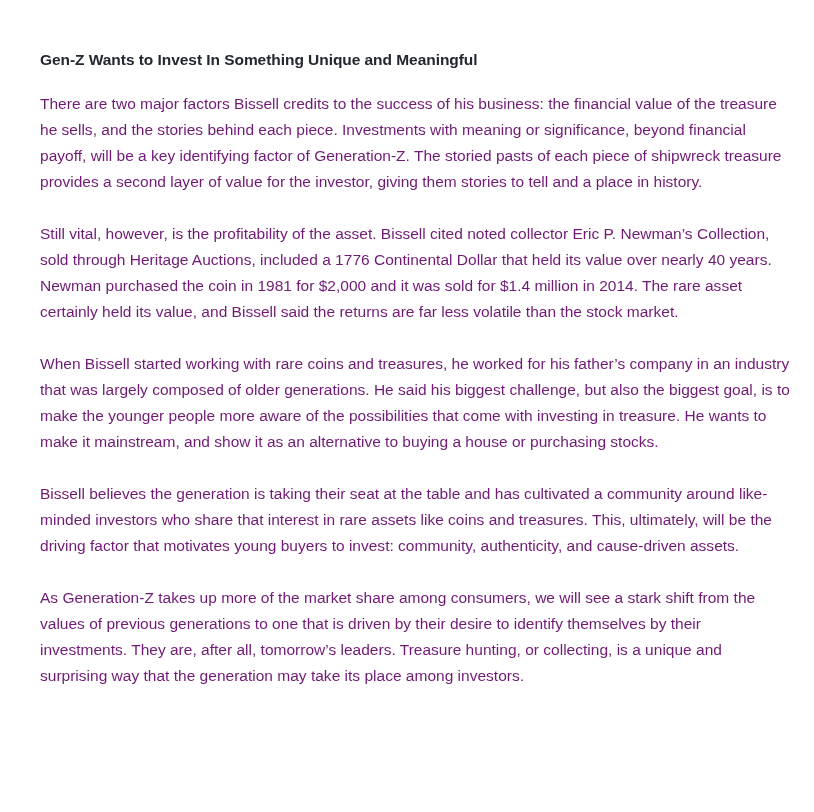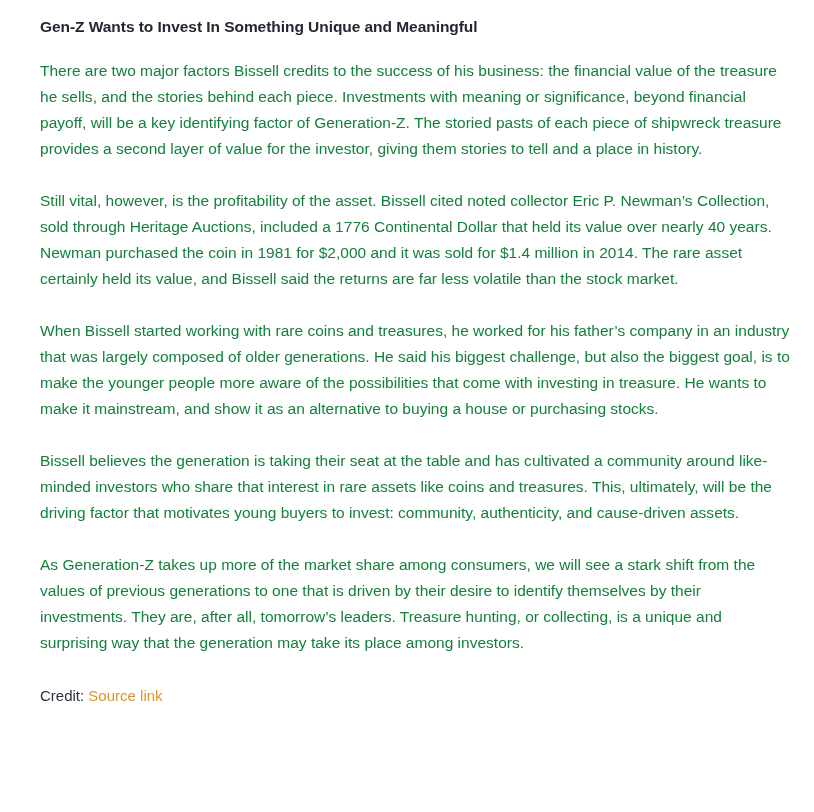--- a/index.html
+++ b/index.html
@@ -13,38 +13,39 @@
     height: 812px;
     overflow: hidden;
     font-family: "Liberation Sans", sans-serif;
     color: #2b313b;
     -webkit-font-smoothing: antialiased;
   }
   #article {
     box-sizing: border-box;
     width: 814px;
     padding: 6px 22px 0 40px;
+    margin-top: 33px;
   }
   h3.section-heading {
     font-size: 15.5px;
     line-height: 22px;
     font-weight: 700;
     color: #222730;
     margin: 0 0 0 0;
     letter-spacing: -0.05px;
   }
   .heading-block {
     padding-top: 10px;
     padding-bottom: 6px;
   }
   p.body-para {
     font-size: 15.5px;
     line-height: 26px;
     font-weight: 400;
-    color: #15803d;
+    color: #701a75;
     margin: 0;
     padding: 14px 0 12px 0;
     letter-spacing: 0.01px;
   }
   p.credit-line {
     font-size: 15px;
     line-height: 24px;
     color: #2b313b;
     margin: 0;
     padding: 16px 0 0 0;
@@ -69,15 +70,14 @@
 
   <p class="body-para">Still vital, however, is the profitability of the asset. Bissell cited noted collector Eric P. Newman’s Collection, sold through Heritage Auctions, included a 1776 Continental Dollar that held its value over nearly 40 years. Newman purchased the coin in 1981 for $2,000 and it was sold for $1.4 million in 2014. The rare asset certainly held its value, and Bissell said the returns are far less volatile than the stock market.</p>
 
 
   <p class="body-para para-1">When Bissell started working with rare coins and treasures, he worked for his father’s company in an industry that was largely composed of older generations. He said his biggest challenge, but also the biggest goal, is to make the younger people more aware of the possibilities that come with investing in treasure. He wants to make it mainstream, and show it as an alternative to buying a house or purchasing stocks.</p>
 
   <p class="body-para">Bissell believes the generation is taking their seat at the table and has cultivated a community around like-minded investors who share that interest in rare assets like coins and treasures. This, ultimately, will be the driving factor that motivates young buyers to invest: community, authenticity, and cause-driven assets.</p>
 
   <p class="body-para">As Generation-Z takes up more of the market share among consumers, we will see a stark shift from the values of previous generations to one that is driven by their desire to identify themselves by their investments. They are, after all, tomorrow’s leaders. Treasure hunting, or collecting, is a unique and surprising way that the generation may take its place among investors.</p>
 
-  <p class="credit-line"><span>Credit:</span> <a class="source-link" href="#" style="color: rgb(216, 149, 47);">Source link</a></p>
 
 </div>
 
 </body></html>

